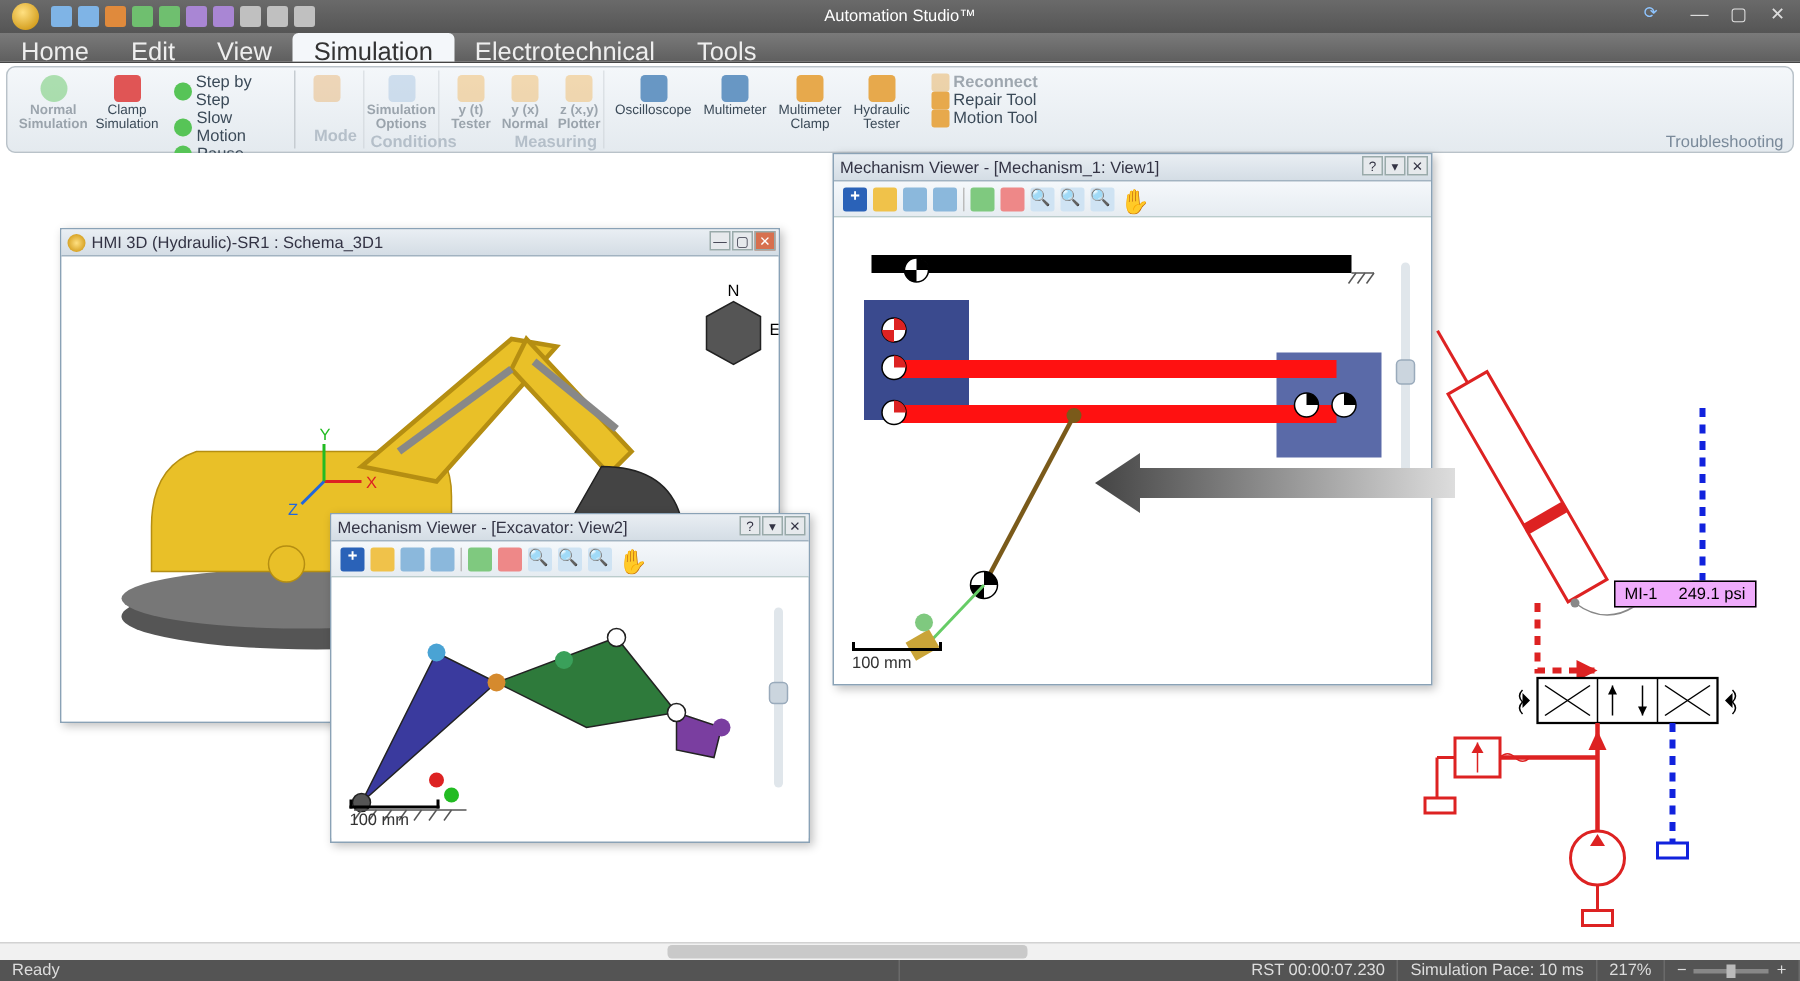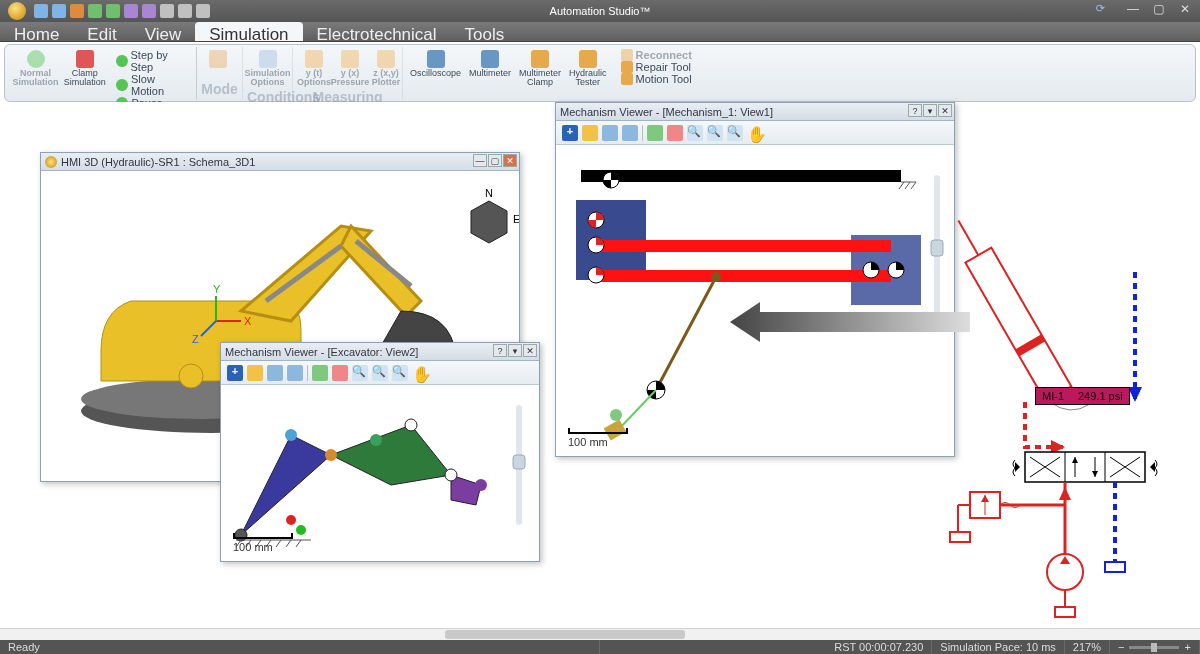--- a/index.html
+++ b/index.html
@@ -11,21 +11,21 @@
 .titlebar .title{position:absolute;left:50%;transform:translateX(-50%);font-size:11px;}
 .winbtns{position:absolute;right:2px;top:0;display:flex;}
 .winbtns div{width:26px;height:18px;display:flex;align-items:center;justify-content:center;color:#ddd;font-size:12px;}
 .menubar{height:20px;background:linear-gradient(#7a7a7a,#5f5f5f);display:flex;border-bottom:1px solid #444;}
 .menubar .tab{padding:3px 14px;color:#eee;font-size:17px;cursor:pointer;}
 .menubar .tab.active{background:#f4f7fa;color:#333;border-radius:4px 4px 0 0;}
 .ribbon{height:58px;background:linear-gradient(#f4f7fa,#e4eaef);border:1px solid #b9c2c9;margin:2px 4px;border-radius:6px;display:flex;padding:2px;}
 .rgroup{border-right:1px solid #c6ccd1;display:flex;flex-direction:column;justify-content:space-between;padding:2px 4px;}
 .rgroup:last-child{border-right:none;}
 .rgroup .items{display:flex;gap:2px;flex:1;align-items:flex-start;}
-.rgroup .glabel{font-size:14px;color:#7a8a9a;text-align:center;padding-top:1px;}
+.rgroup .glabel{font-size:11px;color:#7a8a9a;text-align:right;padding-top:1px;}
 .rbtn{display:flex;flex-direction:column;align-items:center;justify-content:flex-start;padding:1px 3px;cursor:pointer;min-width:34px;}
 .rbtn .ic{width:18px;height:18px;border-radius:3px;margin-bottom:1px;}
 .rbtn .lbl{font-size:9px;line-height:9px;text-align:center;color:#3b4a58;}
 .small-stack{display:flex;flex-direction:column;gap:0px;}
 .small-stack .srow{display:flex;align-items:center;gap:3px;font-size:10px;color:#3b4a58;padding:0 3px;}
 .small-stack .sic{width:12px;height:12px;border-radius:2px;}
 .disabled{opacity:0.45;font-weight:bold;}
 
 .workspace{position:absolute;top:102px;left:0;right:0;bottom:14px;background:#fff;}
 .subwin{position:absolute;border:1px solid #8aa2b6;background:#fff;box-shadow:2px 2px 6px rgba(0,0,0,0.25);}
@@ -33,21 +33,21 @@
 .subwin .stitle .wicons{position:absolute;right:2px;top:1px;display:flex;gap:1px;}
 .subwin .stitle .wicons span{width:14px;height:13px;background:#e6e9ec;border:1px solid #9aa;font-size:9px;display:flex;align-items:center;justify-content:center;}
 .stoolbar{height:24px;background:linear-gradient(#f5f8fb,#e6ecf1);border-bottom:1px solid #bcc;display:flex;align-items:center;gap:4px;padding:0 6px;}
 .stoolbar span{width:16px;height:16px;display:inline-block;border-radius:2px;}
 .scale{position:absolute;left:12px;bottom:8px;font-size:10px;color:#333;}
 .scale .bar{width:60px;height:6px;border-left:2px solid #000;border-right:2px solid #000;border-bottom:2px solid #000;margin-bottom:2px;}
 
 .statusbar{position:absolute;bottom:0;left:0;right:0;height:14px;background:#545454;color:#ddd;display:flex;align-items:center;font-size:10px;}
 .statusbar .cell{padding:0 8px;border-right:1px solid #6a6a6a;height:100%;display:flex;align-items:center;}
 
-.anno{position:absolute;background:#be185d;border:1px solid #000;padding:2px 6px;font-size:12px;display:flex;gap:14px;}
+.anno{position:absolute;background:#f0abfc;border:1px solid #000;padding:2px 6px;font-size:12px;display:flex;gap:14px;margin-left:41px;}
 </style>
 </head>
 <body>
 
 <div class="titlebar">
   <div class="appicon"></div>
   <div class="qat">
     <span style="background:#7fb4e6"></span>
       <span style="background:#7fb4e6"></span>
       <span style="background:#e08a3c"></span>
@@ -127,26 +127,26 @@
         </div>
       </div>
     <div class="glabel">Conditions</div>
   </div>
 
   <div class="rgroup disabled" style="width:110px">
     <div class="items">
       <div class="rbtn">
           <div class="ic" style="background:#f1b55a"></div>
           <div class="lbl" style="white-space:pre">y (t)
-Options</div>
+Tester</div>
         </div>
       <div class="rbtn">
           <div class="ic" style="background:#f1b55a"></div>
           <div class="lbl" style="white-space:pre">y (x)
-Pressure</div>
+Normal</div>
         </div>
       <div class="rbtn">
           <div class="ic" style="background:#f1b55a"></div>
           <div class="lbl" style="white-space:pre">z (x,y)
 Plotter</div>
         </div>
     </div>
     <div class="glabel">Measuring</div>
   </div>
 
@@ -178,20 +178,21 @@
         <div class="srow">
             <div class="sic" style="background:#e7a94c"></div>
             <span>Repair Tool</span>
           </div>
         <div class="srow">
             <div class="sic" style="background:#e7a94c"></div>
             <span>Motion Tool</span>
           </div>
       </div>
     </div>
+    <div class="glabel">Troubleshooting</div>
   </div>
 </div>
 
 <div class="workspace">
 
   <div class="subwin" style="left:40px;top:50px;width:480px;height:330px">
     <div class="stitle">
         <span style="width:12px;height:12px;background:radial-gradient(circle,#ffe081,#c78a00);border-radius:50%;margin-right:4px"></span>
         <span>HMI 3D  (Hydraulic)-SR1 : Schema_3D1</span>
       <div class="wicons">

